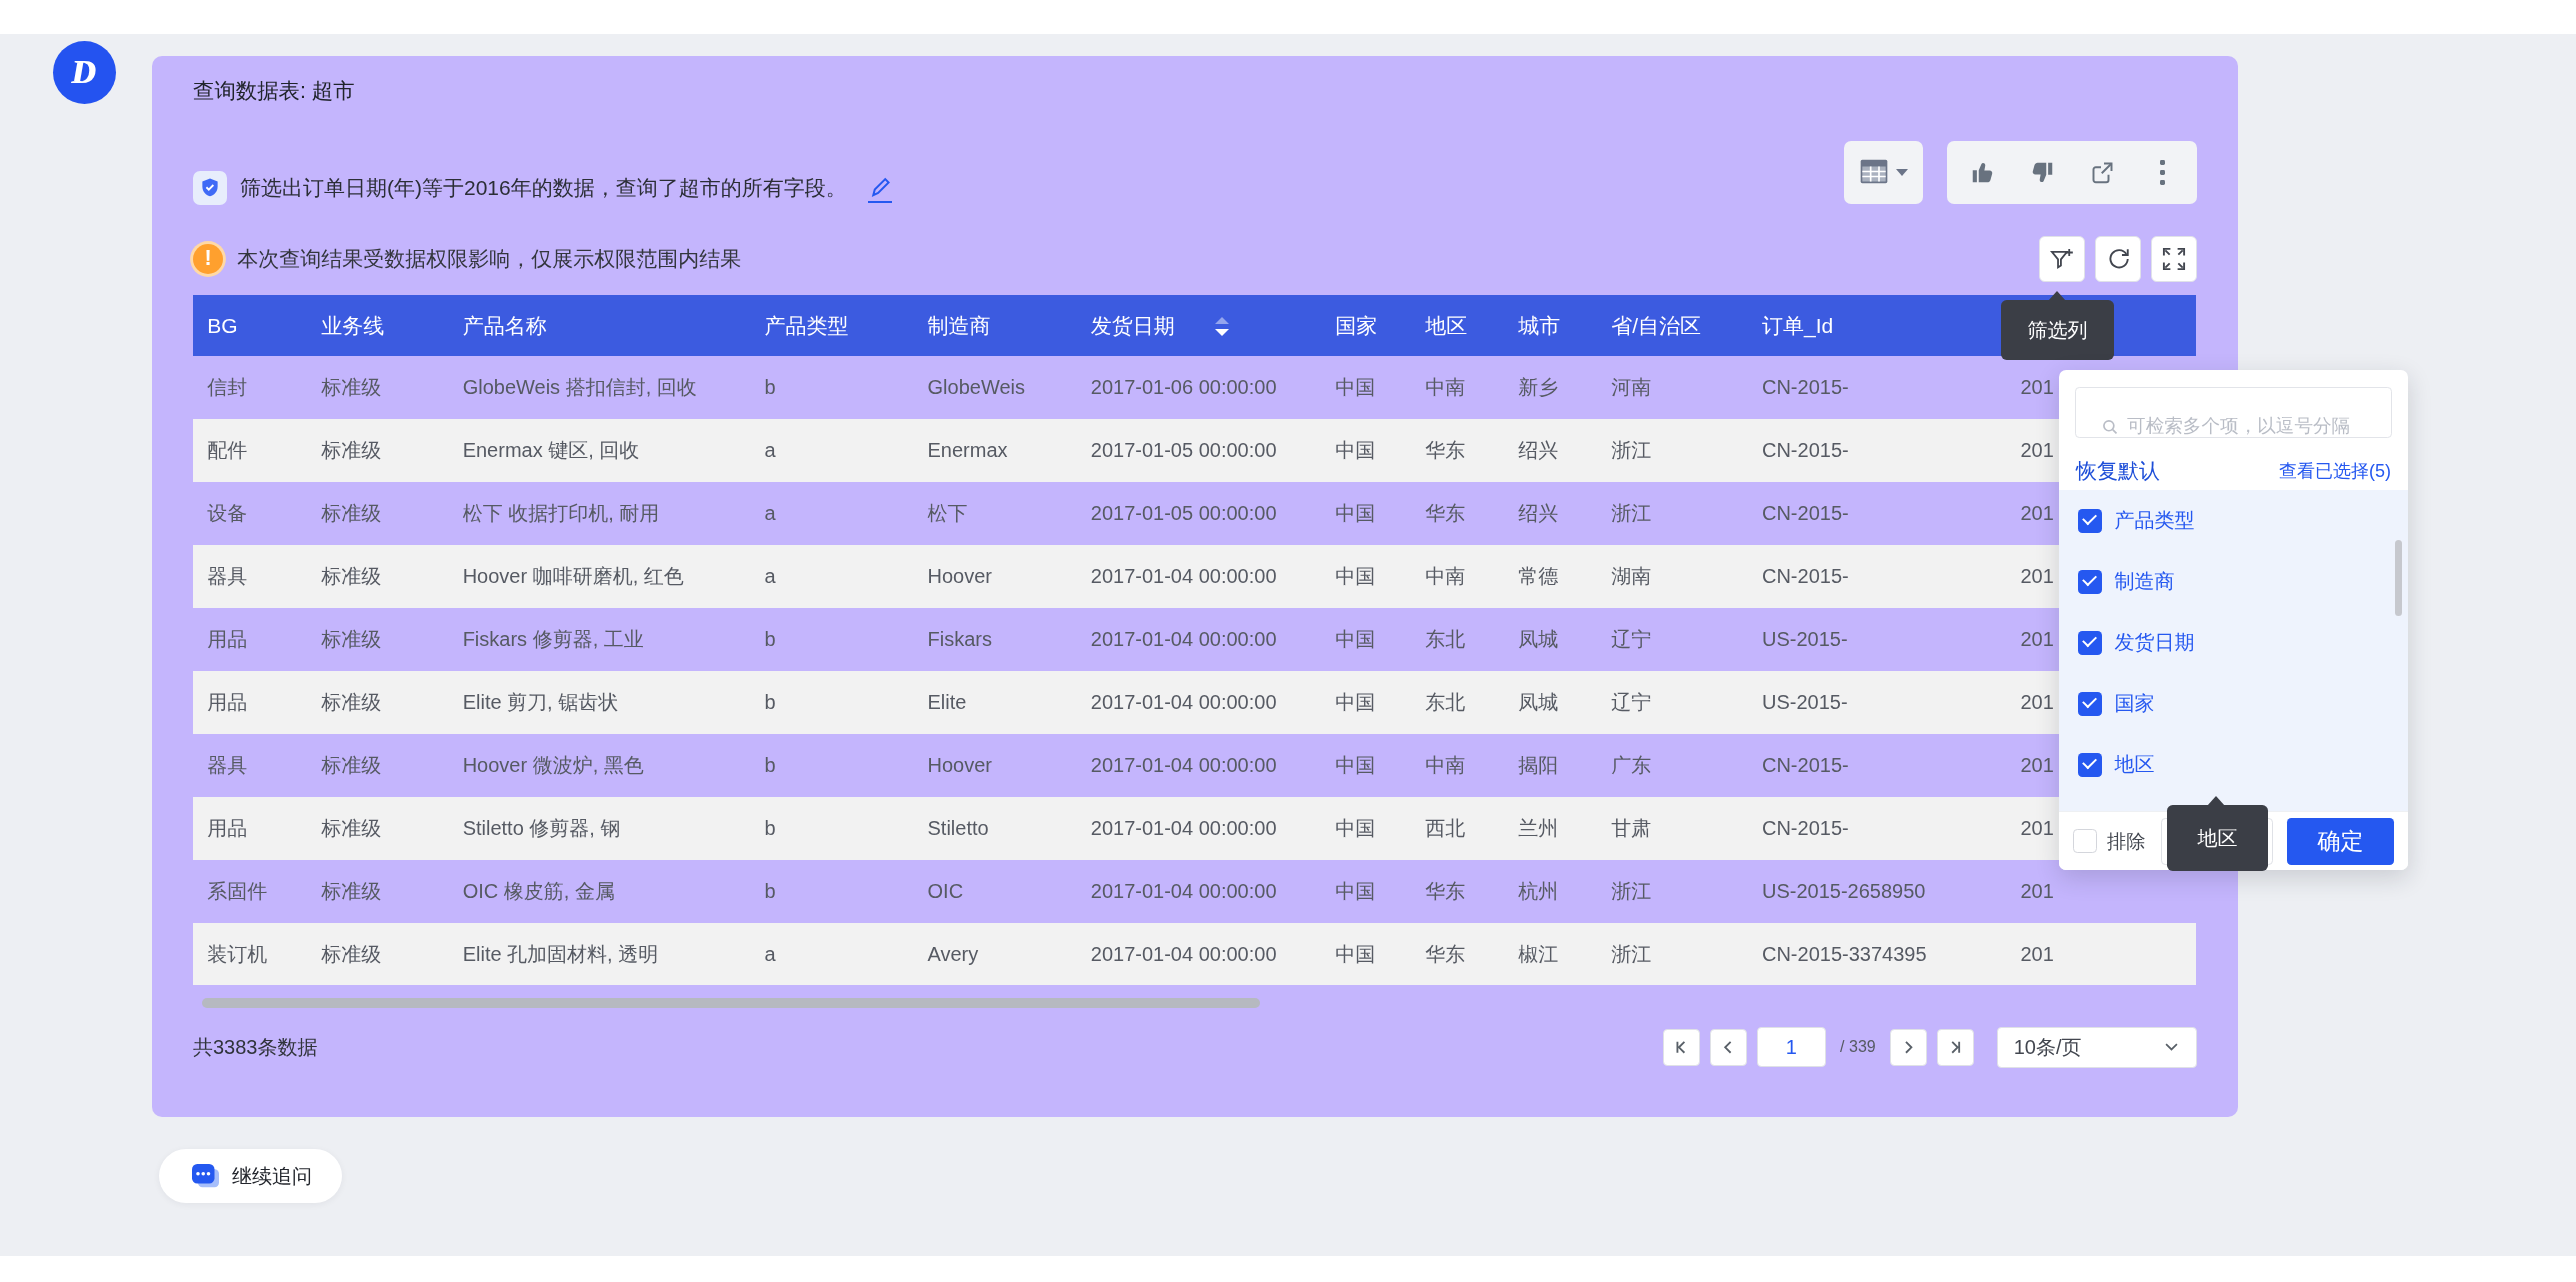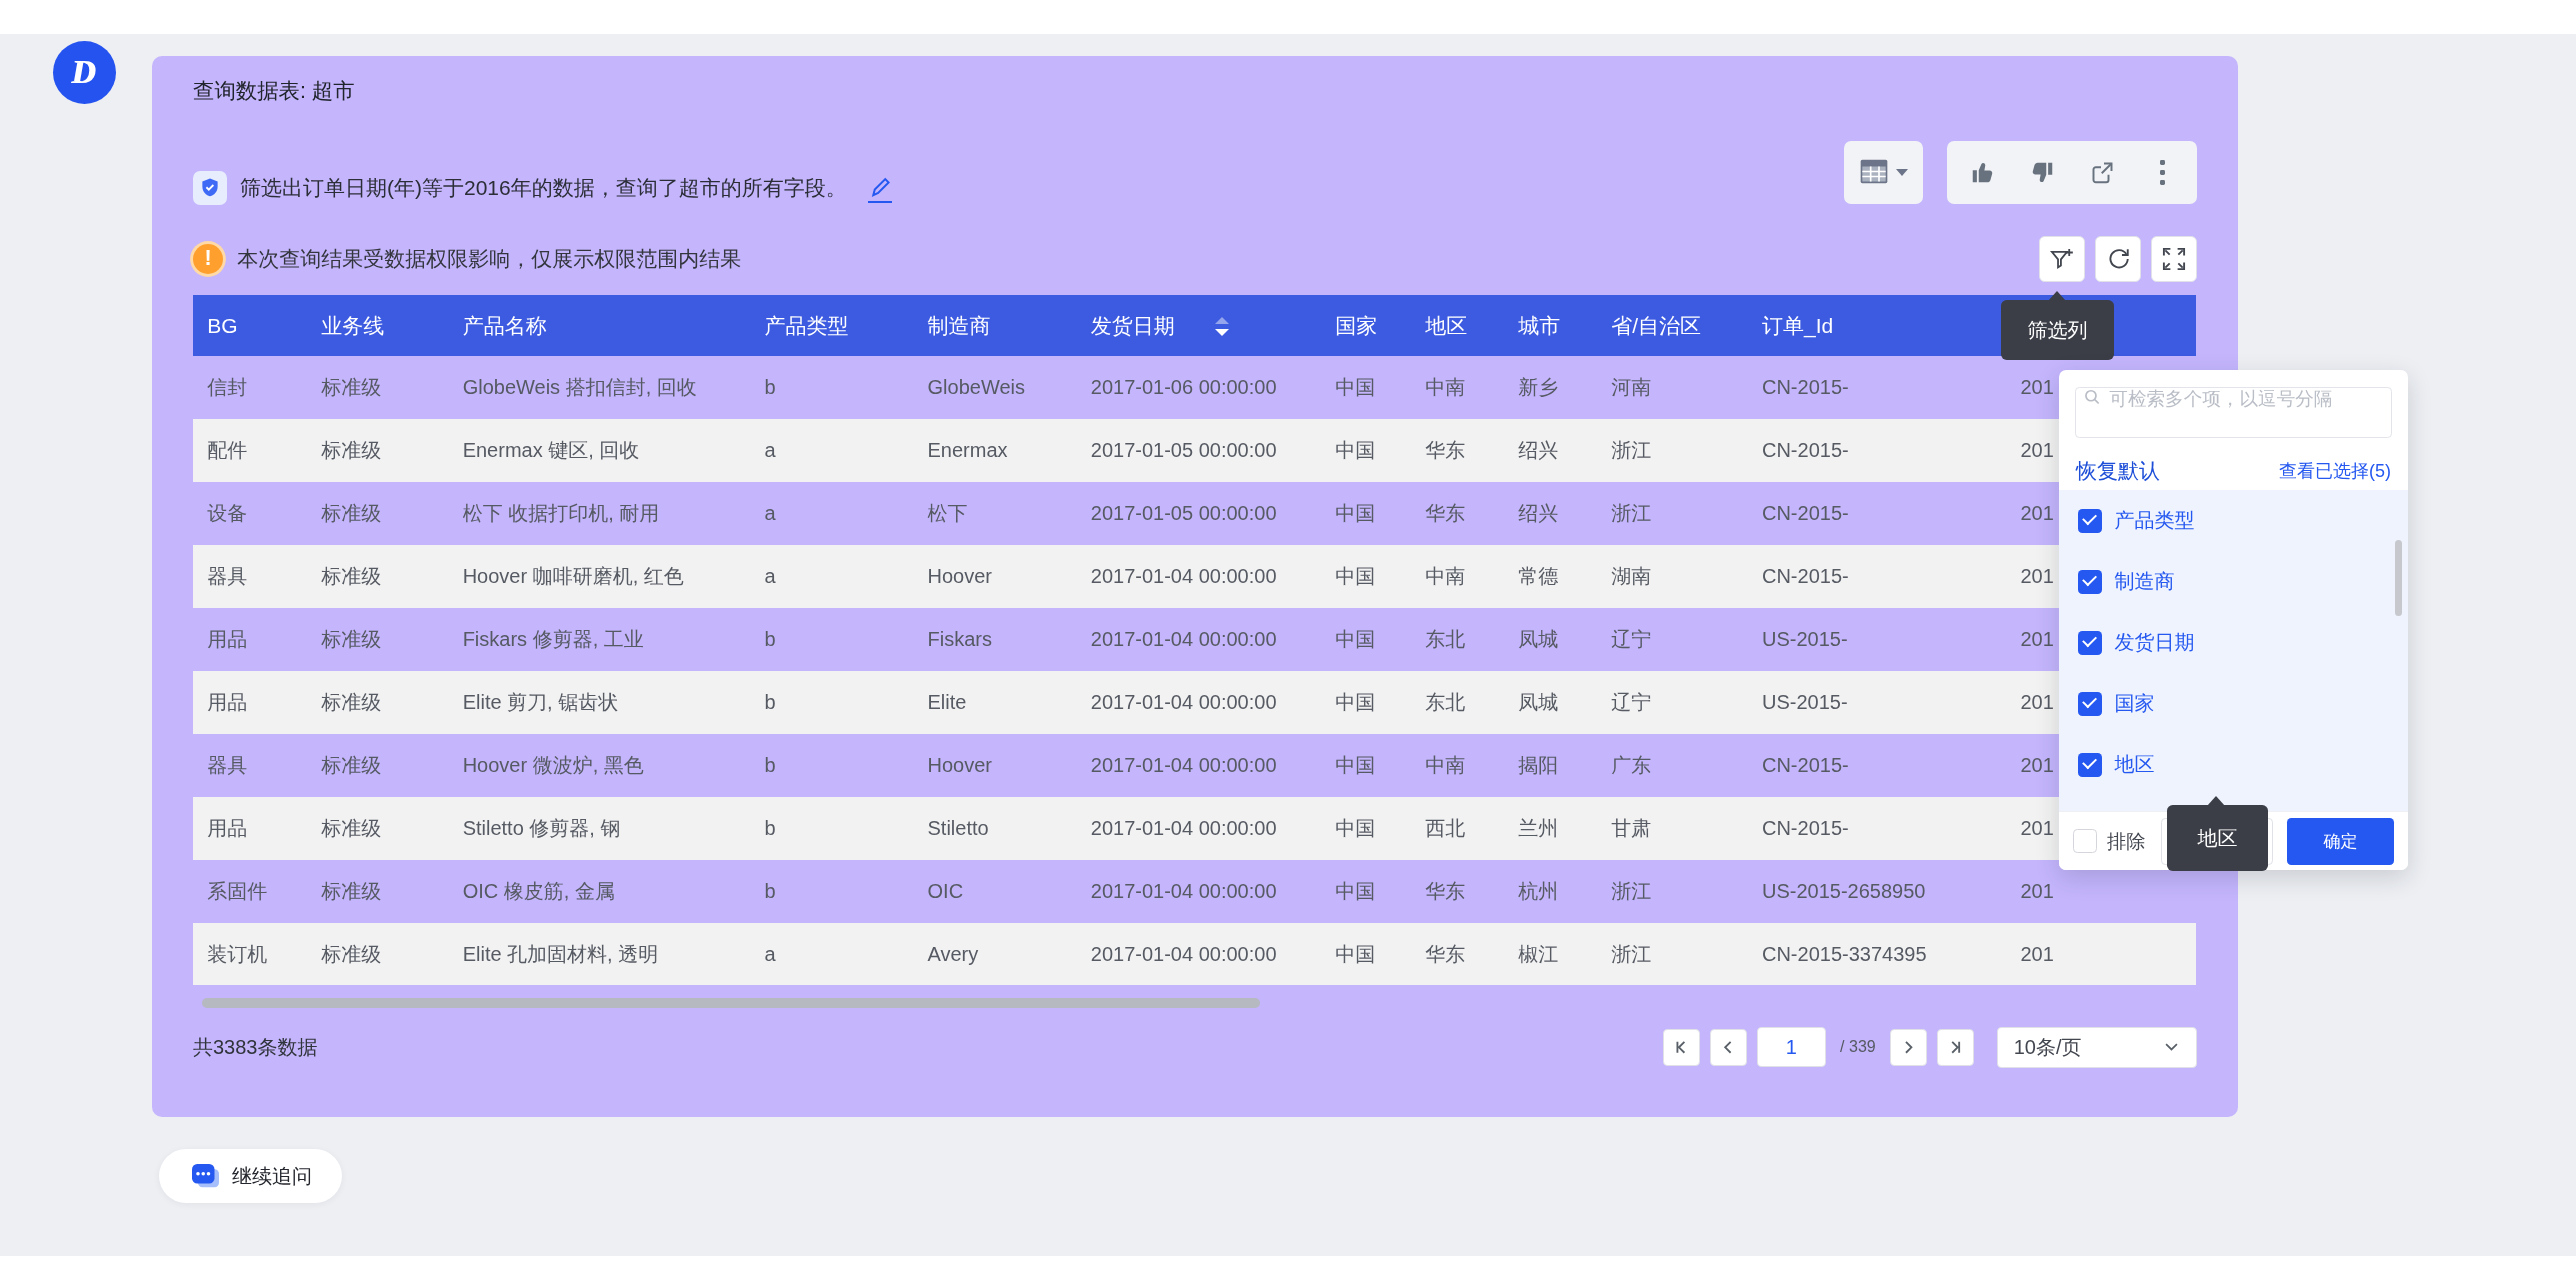--- a/index.html
+++ b/index.html
@@ -57,40 +57,40 @@
   .pager { margin-left:auto; display:flex; align-items:center; gap:10px; }
   .pg-btn { width:37px; height:37px; border:1.4px solid #dfe1e6; border-radius:4.3px; background:#fff; display:flex; align-items:center; justify-content:center; cursor:pointer; }
   .pg-input { width:69px; height:40px; border:1.4px solid #dfe1e6; border-radius:4.3px; text-align:center; font-size:20px; color:#2558f0; }
   .pg-total { font-size:16px; color:#565a63; margin:0 4.3px; }
   .pg-size { width:200px; height:41px; border:1.4px solid #dfe1e6; border-radius:4.3px; background:#fff; display:flex; align-items:center; padding:0 15.7px; font-size:20px; color:#42464f; margin-left:13px; cursor:pointer; }
   .pg-size svg { margin-left:auto; }
 
   
   .popup { position:absolute; left:2059px; top:370px; width:349px; height:500px; background:#fff; border-radius:7.1px;
     box-shadow:0 7.1px 24px rgba(25,30,45,.16); z-index:10; }
-  .pp-search { position:absolute; left:15.7px; top:17px; width:317px; height:51px; border:1.4px solid #e2e4e9; border-radius:4.3px; display:flex; align-items:flex-start; padding:0 8px; }
+  .pp-search { position:absolute; left:15.7px; top:17px; width:317px; height:51px; border:1.4px solid #e2e4e9; border-radius:4.3px; display:flex; align-items:flex-end; padding:0 26px; }
   .pp-search input { border:none; outline:none; width:100%; font-size:18.6px; color:#42464f; margin-left:8.6px; }
   .pp-search input::placeholder { color:#b9bdc6; }
   .pp-links { position:absolute; left:17px; right:17px; top:86px; height:29px; display:flex; align-items:center; }
   .pp-restore { font-size:21px; color:#1d4ed8; cursor:pointer; }
   .pp-selected { margin-left:auto; font-size:18px; color:#2558f0; cursor:pointer; }
   .pp-list { position:absolute; left:0; top:120px; width:349px; height:322px; background:#eef3fd; overflow:hidden; }
   .pp-option { height:61px; display:flex; align-items:center; padding:0 18.6px; cursor:pointer; }
   .cbx { width:24px; height:24px; border-radius:4.3px; flex:none; position:relative; }
   .cbx.on { background:#2558f0; }
   .cbx.on::after { content:""; position:absolute; left:5.7px; top:5.7px; width:10.7px; height:5.7px; border-left:2.9px solid #fff; border-bottom:2.9px solid #fff; transform:rotate(-45deg); }
   .cbx.off { background:#fff; border:1.4px solid #d4d6dc; }
   .pp-option span.lbl { margin-left:13px; font-size:20px; }
   .pp-option.on span.lbl { color:#2558f0; }
   .pp-scroll { position:absolute; right:5.7px; top:170px; width:7.1px; height:76px; border-radius:3.6px; background:#c6c8ce; cursor:pointer; z-index:2; }
   .pp-footer { position:absolute; left:0; bottom:0; width:349px; height:59px; border-top:1.4px solid #eef0f3; display:flex; align-items:center; padding:0 14px; background:#fff; border-radius:0 0 7.1px 7.1px; }
   .pp-exclude { display:flex; align-items:center; gap:10px; cursor:pointer; }
   .pp-exclude span { font-size:19.3px; color:#42464f; }
   .btn-cancel { margin-left:auto; width:112px; height:47px; border:1.4px solid #dfe1e6; border-radius:4.3px; background:#fff; font-size:19.3px; color:#42464f; display:flex; align-items:center; justify-content:center; cursor:pointer; }
-  .btn-ok { margin-left:14.3px; width:107px; height:47px; border-radius:4.3px; background:#2558f0; color:#fff; font-size:17px; display:flex; align-items:center; justify-content:center; cursor:pointer; }
+  .btn-ok { margin-left:14.3px; width:107px; height:47px; border-radius:4.3px; background:#2558f0; color:#fff; font-size:23px; display:flex; align-items:center; justify-content:center; cursor:pointer; }
 
   
   .tooltip { position:absolute; background:#3b3e46; color:#fff; border-radius:5.7px; display:flex; align-items:center; justify-content:center; font-size:20px; }
   .tooltip .arrow { position:absolute; top:-9.3px; width:0; height:0; border-left:9.3px solid transparent; border-right:9.3px solid transparent; border-bottom:10px solid #3b3e46; }
   .tt-filtercol { left:2001px; top:300px; width:113px; height:60px; z-index:6; }
   .tt-filtercol .arrow { left:47px; }
   .tt-region { left:2167px; top:805px; width:101px; height:66px; z-index:12; }
   .tt-region .arrow { left:40px; }
 
   

